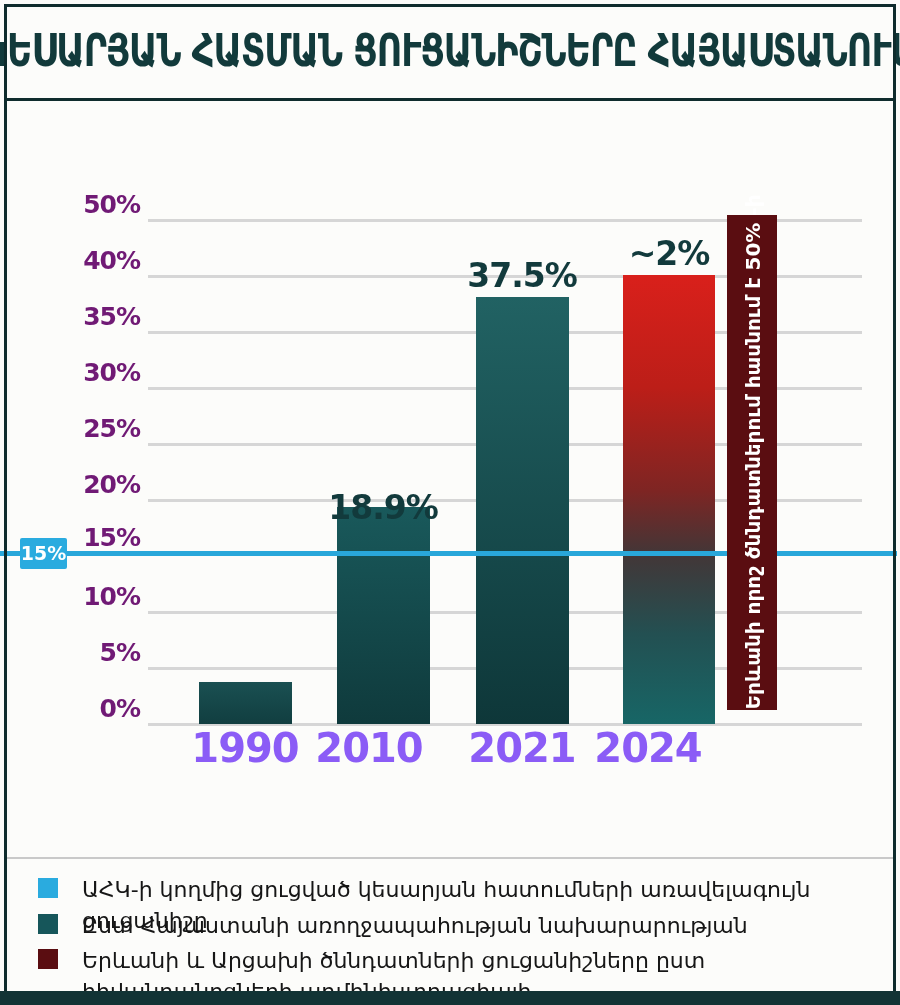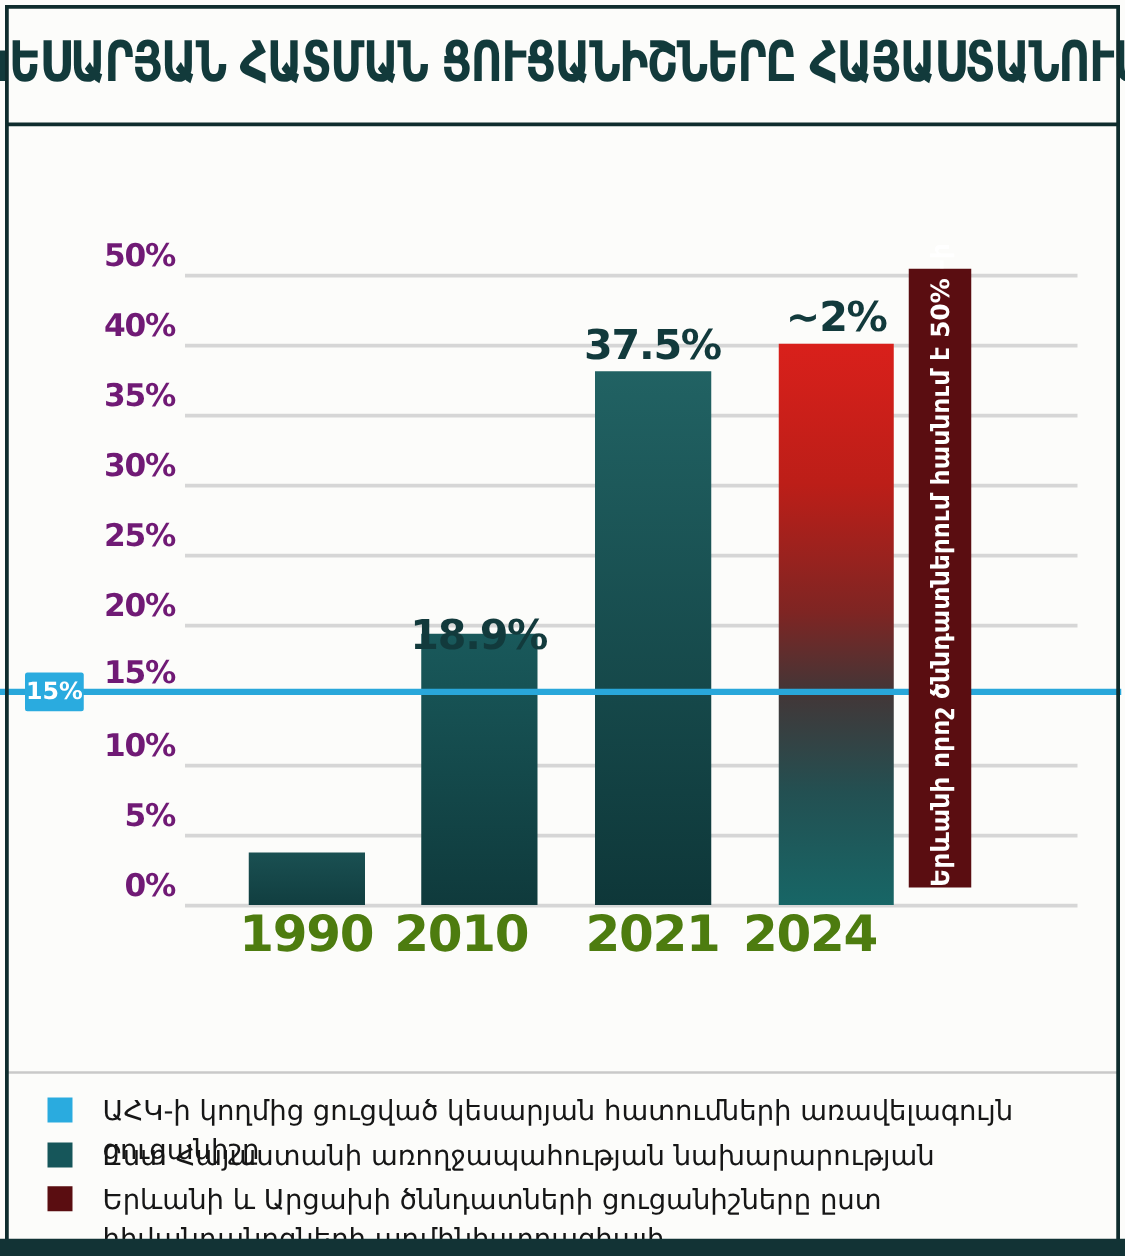--- a/index.html
+++ b/index.html
@@ -30,21 +30,21 @@
   .bar-teal-1{background:linear-gradient(180deg,#1a5052 0%,#113e40 100%);}
   .bar-teal-2{background:linear-gradient(180deg,#19595b 0%,#0f3a3c 100%);}
   .bar-teal-3{background:linear-gradient(180deg,#216263 0%,#0e3739 100%);}
   .bar-red{background:linear-gradient(180deg,#d9201b 0%,#bc1e18 25%,#7e2523 48%,#433637 62%,#235052 80%,#176666 100%);}
   .value-label{
     position:absolute;width:180px;height:38px;line-height:38px;text-align:center;
     font-size:33px;font-weight:bold;color:#123a3c;letter-spacing:-1px;z-index:5;
   }
   .x-label{
     position:absolute;top:727px;width:180px;height:42px;line-height:42px;text-align:center;
-    font-size:40px;font-weight:bold;color:#4d7c0f;letter-spacing:-1px;z-index:5;
+    font-size:40px;font-weight:bold;color:#8b5cf6;letter-spacing:-1px;z-index:5;
   }
   .who-line{position:absolute;left:0;width:897px;top:551px;height:5px;background:#29a7da;z-index:3;}
   .who-badge{
     position:absolute;left:20px;top:538px;width:47px;height:31px;background:#2aabdf;border-radius:2px;
     color:#ffffff;font-size:19px;font-weight:bold;text-align:center;line-height:31px;z-index:4;
   }
   .annotation-bar{position:absolute;left:727px;top:215px;width:50px;height:495px;background:#5a0d11;z-index:4;}
   .annotation-bar .vtext{
     position:absolute;left:-222px;top:222px;width:495px;height:50px;line-height:50px;
     transform:rotate(-90deg);text-align:center;color:#ffffff;font-size:20px;font-weight:bold;white-space:nowrap;

